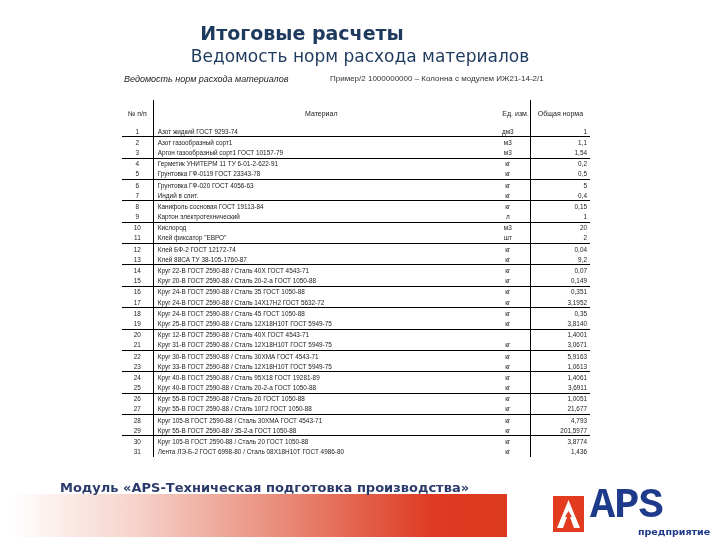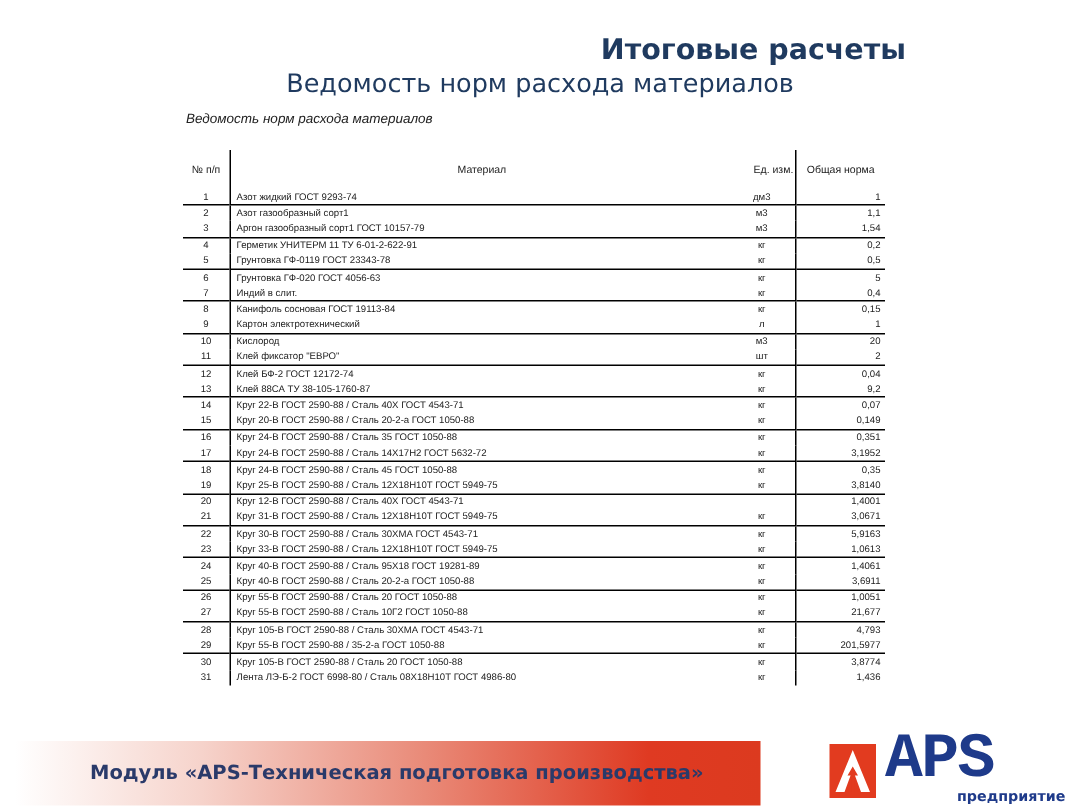--- a/index.html
+++ b/index.html
@@ -1,48 +1,49 @@
 <!DOCTYPE html>
 <html><head>
 <meta charset="utf-8">
 <style>
   html, body { margin:0; padding:0; }
   body { width:720px; height:540px; background:#ffffff; position:relative; overflow:hidden; font-family:"DejaVu Sans", sans-serif; }
-  .slide-title { position:absolute; left:0; width:604px; top:22px; text-align:right; color:#1f3a5f; font-weight:bold; font-size:19px; font-family:"DejaVu Sans", sans-serif; }
+  .slide-title { position:absolute; left:0; width:604px; top:22px; text-align:center; color:#1f3a5f; font-weight:bold; font-size:19px; font-family:"DejaVu Sans", sans-serif; }
   .slide-subtitle { position:absolute; left:0; width:720px; top:46px; text-align:center; color:#1f3a5f; font-size:17px; font-family:"DejaVu Sans", sans-serif; }
   .doc { position:absolute; left:122px; top:70px; width:478px; }
   .doc-head { position:relative; height:20px; font-family:"Liberation Sans", sans-serif; font-size:8px; color:#222; }
   .doc-head .doc-name { position:absolute; left:2px; top:4px; font-style:italic; font-size:9px; }
   .doc-head .doc-meta { position:absolute; left:208px; top:4px; font-size:8px; color:#333; }
   table.grid { position:absolute; left:0; top:30px; width:468px; border-collapse:collapse; font-family:"Liberation Sans", sans-serif; font-size:6.4px; color:#222; }
   table.grid th { font-weight:normal; height:24px; font-size:7px; }
   table.grid td { height:10.2px; padding:0 3px; white-space:nowrap; overflow:hidden; }
   .c-num { width:26px; text-align:center; border-right:1px solid #000; }
   .c-mat { width:335px; text-align:left; padding-left:4px !important; }
   .c-unit { width:40px; text-align:center; }
   .c-norm { width:55px; text-align:right; border-left:1px solid #000; }
   th.c-num, th.c-norm { text-align:center; }
   th.c-mat { text-align:center; }
   th.c-unit { text-align:right; }
   tr.sep td { border-top:1px solid #000; }
   .footer-bar { position:absolute; left:10px; top:494px; width:497px; height:43px; background:linear-gradient(to right, #ffffff 0%, #f6d3cb 25%, #e98a78 55%, #df3a22 85%, #dc3a1f 100%); }
-  .footer-text { position:absolute; left:60px; top:508px; font-family:"DejaVu Sans", sans-serif; font-weight:bold; font-size:13px; color:#2a3a6a; }
+  .footer-text { position:absolute; left:60px; top:480px; font-family:"DejaVu Sans", sans-serif; font-weight:bold; font-size:13px; color:#2a3a6a; }
   .logo-box { position:absolute; left:553px; top:496px; width:31px; height:36px; background:#e23b1f; }
   .logo-aps { position:absolute; left:590px; top:484px; font-family:Liberation Mono, monospace; font-weight:bold; font-size:42px; color:#1e3a8a; letter-spacing:-1px; line-height:44px; }
   .logo-sub { position:absolute; left:600px; top:526px; font-family:"DejaVu Sans", sans-serif; font-weight:bold; font-size:9.5px; color:#1e3a8a;margin-left:38px; }
 </style>
 </head>
 <body>
 
 <div class="slide-title">Итоговые расчеты</div>
 <div class="slide-subtitle">Ведомость  норм расхода материалов</div>
 
 <div class="doc">
   <div class="doc-head">
     <span class="doc-name">Ведомость норм расхода материалов</span>
+    <span class="doc-meta">Пример/2 1000000000 – Колонна с модулем ИЖ21-14-2/1</span>
   </div>
   <table class="grid">
     <thead>
       <tr>
         <th class="c-num">№ п/п</th>
         <th class="c-mat">Материал</th>
         <th class="c-unit">Ед. изм.</th>
         <th class="c-norm">Общая норма</th>
       </tr>
     </thead>

